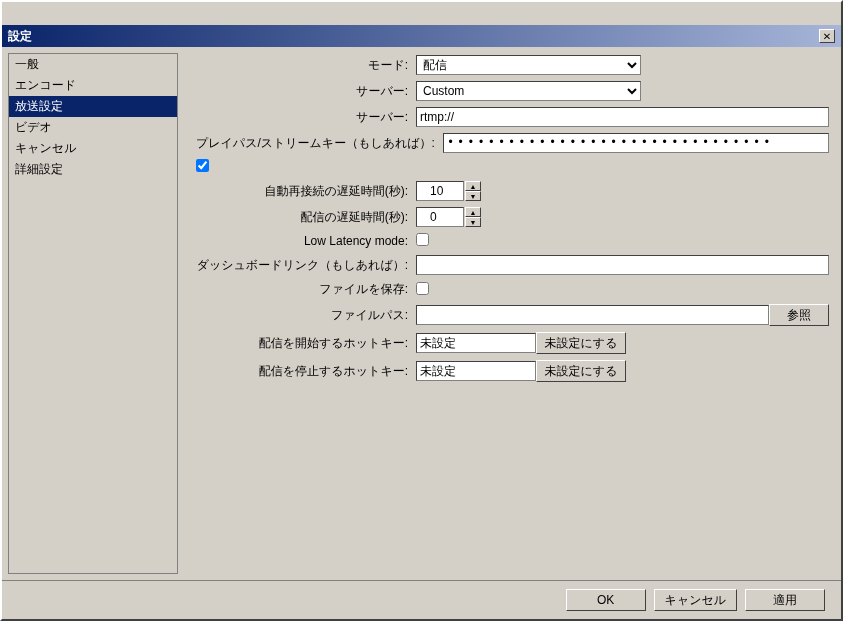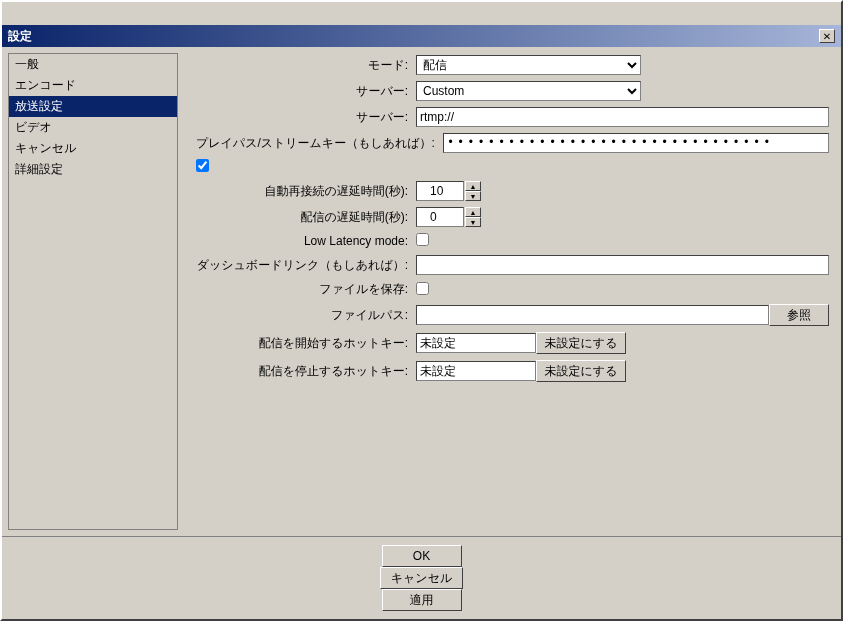--- a/index.html
+++ b/index.html
@@ -222,23 +222,23 @@
       font-size: 12px;
       font-family: inherit;
       cursor: pointer;
       padding: 0 10px;
     }
     .dialog-footer {
       display: flex;
       justify-content: flex-end;
       align-items: center;
       padding: 8px 16px;
+      gap: 8px;
       border-top: 1px solid #808080;
       flex-shrink: 0;
-      flex-direction: column;
     }
   </style>
 </head>
 <body>
 
 <div class="dialog">
 
   <div class="title-bar">
     <span class="title-bar-title">設定</span>
     <div class="title-bar-close">✕</div>

